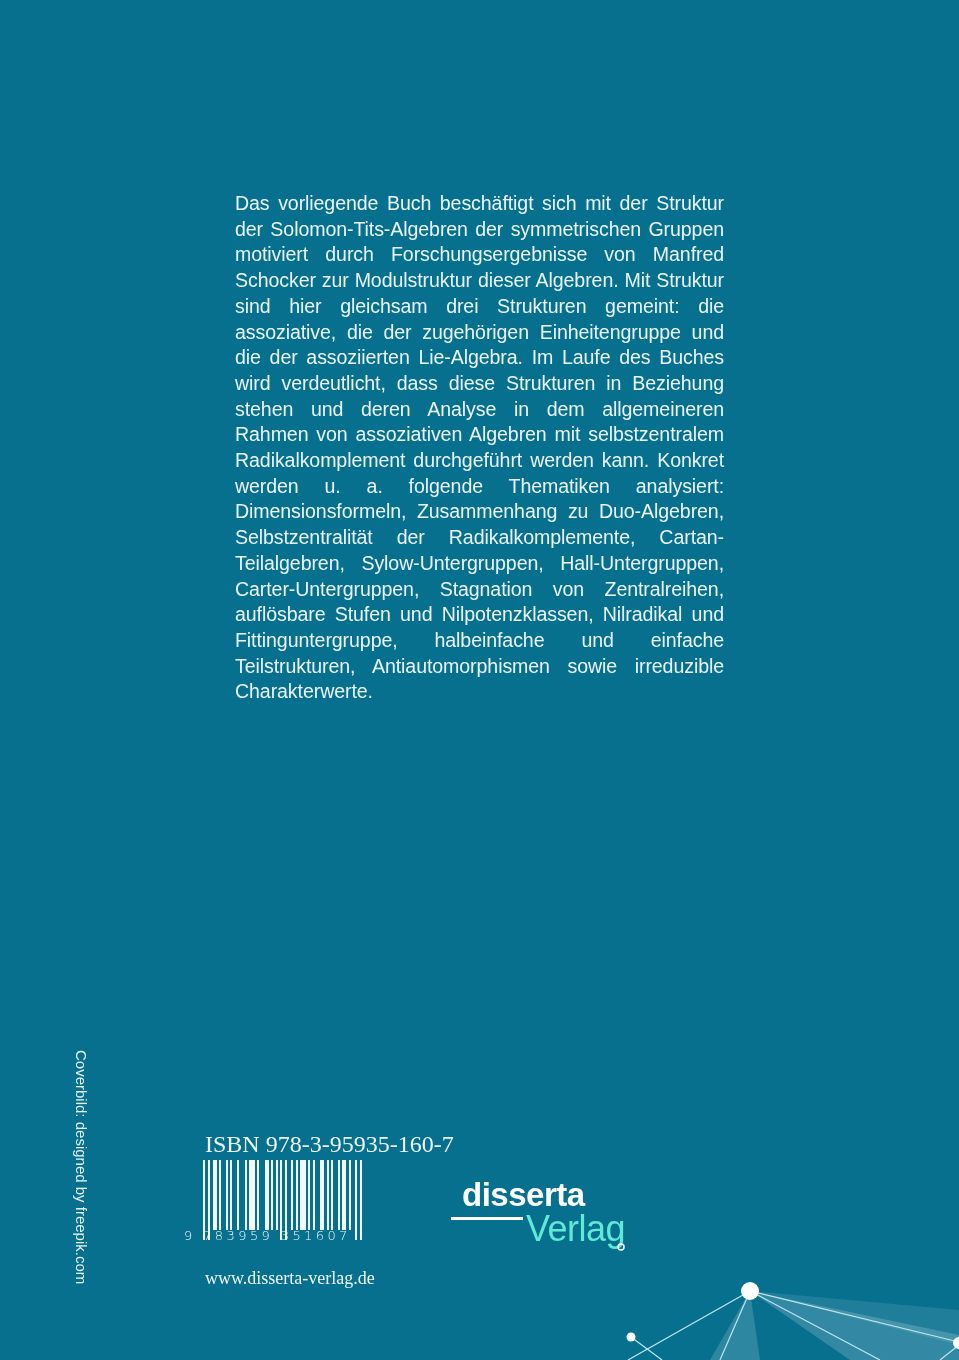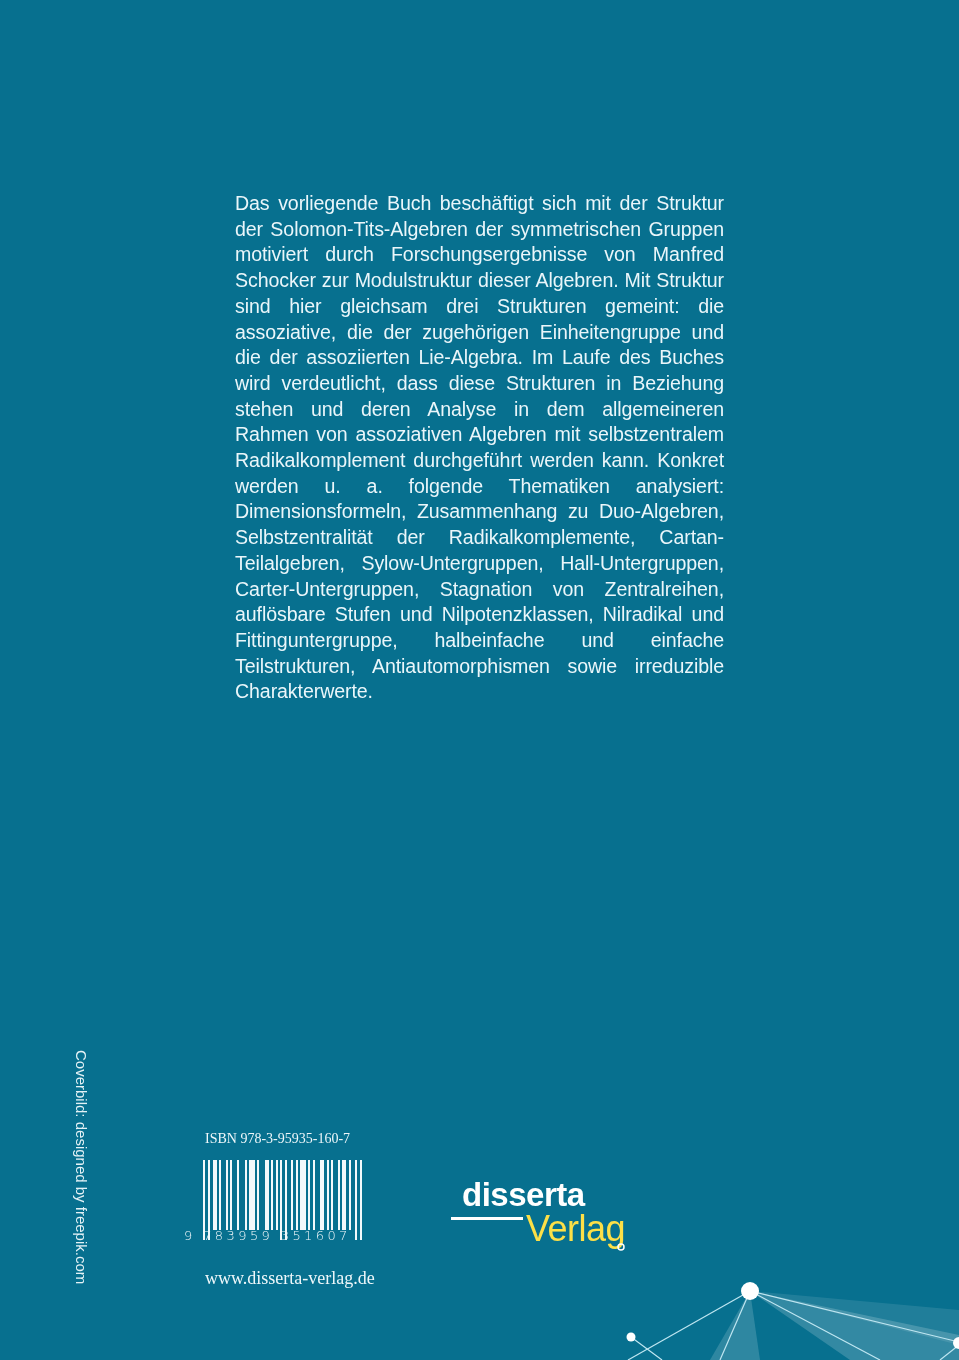--- a/index.html
+++ b/index.html
@@ -1,28 +1,28 @@
 <!DOCTYPE html>
 <html><head>
 <meta charset="utf-8">
 <style>
   html, body { margin:0; padding:0; }
   body { width:959px; height:1360px; background:#07708f; position:relative; overflow:hidden; font-family:"Liberation Sans", sans-serif; color:#eaf6fa; }
   .blurb { position:absolute; left:230px; top:186px; width:499px; font-size:19.6px; line-height:25.7px; text-align:justify; hyphens:manual; letter-spacing:-0.1px; }
   .blurb p { margin:5px; }
   .credit { position:absolute; left:56px; top:1050px; transform-origin:0 0; transform:rotate(90deg) translate(0,-34px); font-size:15px; white-space:nowrap; color:#e4f2f6; }
-  .isbn { position:absolute; left:205px; top:1131px; font-family:"Liberation Serif", serif; font-size:14px; color:#eef7fa; }
+  .isbn { position:absolute; left:205px; top:1131px; font-family:"Liberation Serif", serif; font-size:24px; color:#eef7fa; }
   .barcode { position:absolute; left:203px; top:1160px; width:188px; height:70px; display:flex; align-items:flex-start; }
   .barcode span { display:block; background:#f2f9fb; height:70px; }
   .barcode span.g { height:80px; }
   .bcnum { position:absolute; left:184px; top:1228px; font-size:13px; letter-spacing:3.4px; color:#eef7fa; font-family:"DejaVu Sans", sans-serif; font-weight:300; }
   .url { position:absolute; left:205px; top:1268px; font-family:Liberation Serif, serif; font-size:18px; color:#eef7fa; }
   .logo1 { position:absolute; left:462px; top:1176px; font-size:33px; font-weight:bold; color:#fff; letter-spacing:-0.5px; }
   .logo-line { position:absolute; left:451px; top:1217px; width:72px; height:3px; background:#fff; }
-  .logo2 { position:absolute; left:526px; top:1208px; font-size:36px; color:#fde047; letter-spacing:-0.5px;text-align:center; }
+  .logo2 { position:absolute; left:526px; top:1208px; font-size:36px; color:#5eead4; letter-spacing:-0.5px;text-align:center; }
   .network { position:absolute; left:0; top:0; }
 </style>
 </head>
 <body>
 
 <div class="blurb">
   <p>Das vorliegende Buch beschäftigt sich mit der Struk­tur der Solomon-Tits-Algebren der symmetrischen Gruppen motiviert durch Forschungsergebnisse von Manfred Schocker zur Modulstruktur dieser Algebren. Mit Struktur sind hier gleichsam drei Strukturen ge­meint: die assoziative, die der zugehörigen Einheiten­gruppe und die der assoziierten Lie-Algebra. Im Laufe des Buches wird verdeutlicht, dass diese Strukturen in Beziehung stehen und deren Analyse in dem all­gemeineren Rahmen von assoziativen Algebren mit selbstzentralem Radikalkomplement durchgeführt werden kann. Konkret werden u. a. folgende Thema­tiken analysiert: Dimensionsformeln, Zusammenhang zu Duo-Algebren, Selbstzentralität der Radikalkom­plemente, Cartan-Teilalgebren, Sylow-Untergruppen, Hall-Untergruppen, Carter-Untergruppen, Stagnation von Zentralreihen, auflösbare Stufen und Nilpotenz­klassen, Nilradikal und Fittinguntergruppe, halbeinfa­che und einfache Teilstrukturen, Antiautomorphismen sowie irreduzible Charakterwerte.</p>
 </div>
 
 <div class="credit">Coverbild: designed by freepik.com</div>

